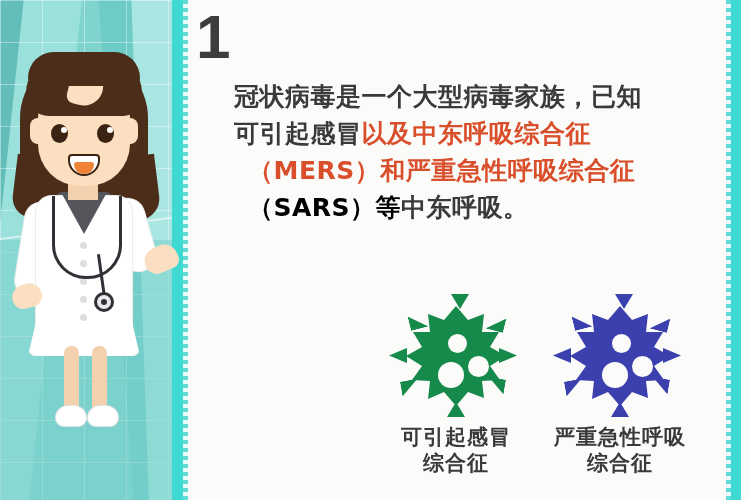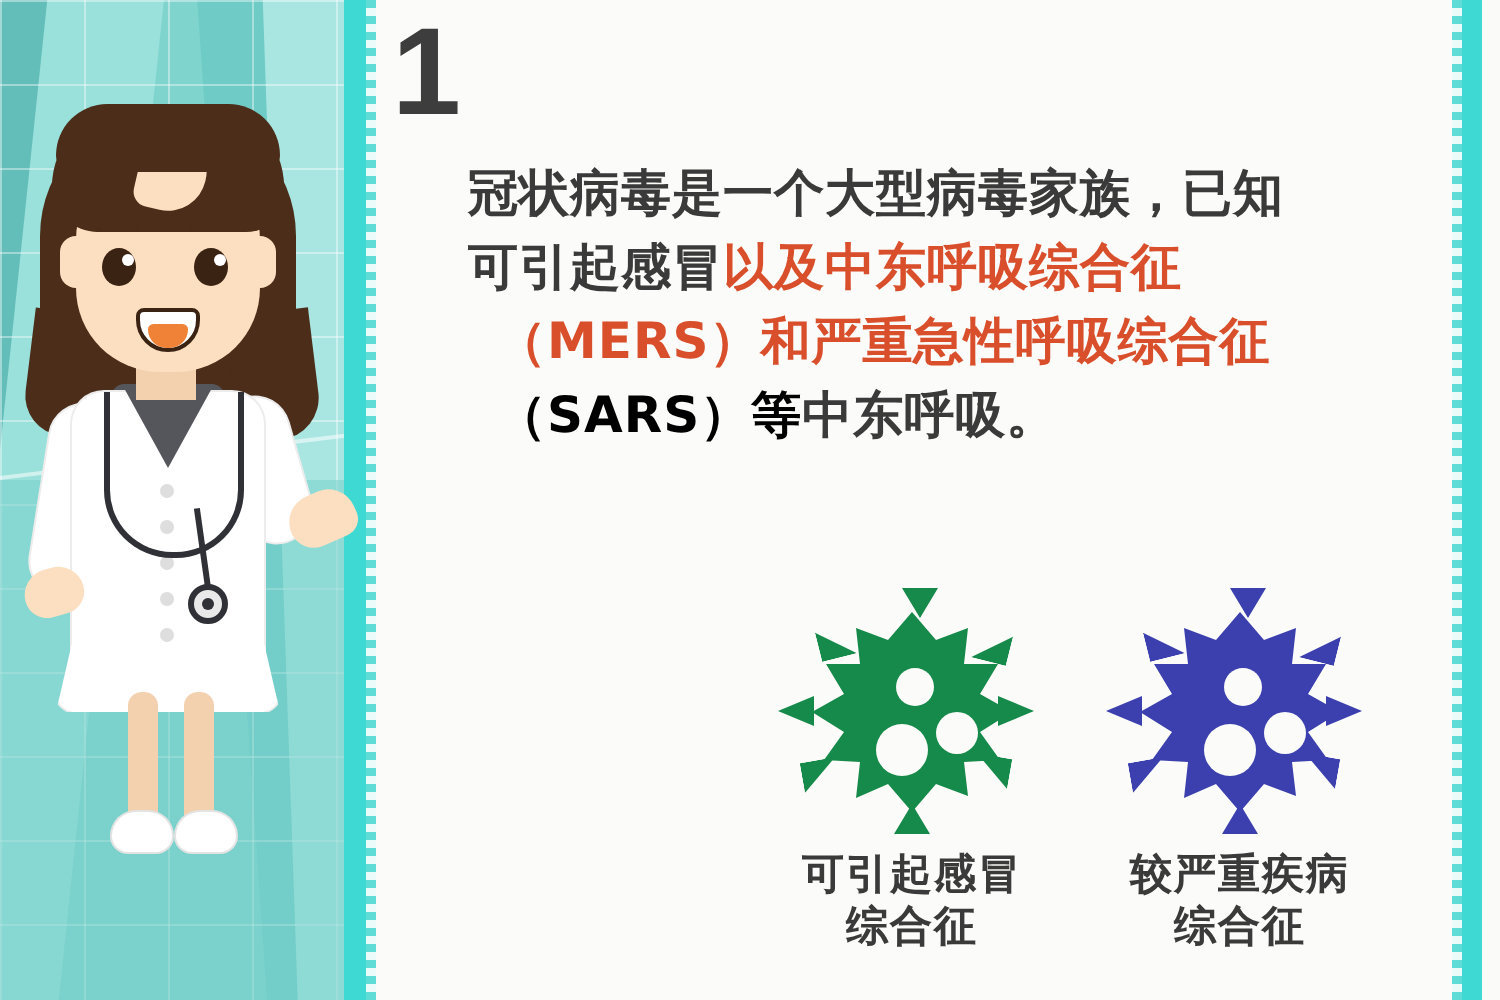--- a/index.html
+++ b/index.html
@@ -267,19 +267,19 @@
         <div class="spike sp-sw" style="background: rgb(59, 64, 174);"></div>
         <div class="spike sp-w" style="background: rgb(59, 64, 174);"></div>
         <div class="spike sp-nw" style="background: rgb(59, 64, 174);"></div>
         <div class="virus-body" style="background: rgb(59, 64, 174);">
           <div class="hole h1"></div>
           <div class="hole h2"></div>
           <div class="hole h3"></div>
         </div>
       </div>
       <div class="virus-label">
-        <span class="lbl-line">较严重疾病</span>
+        <span class="lbl-line">严重急性呼吸</span>
         <span class="lbl-line">综合征</span>
       </div>
     </div>
 
   </div>
 </div>
 
 </body></html>

